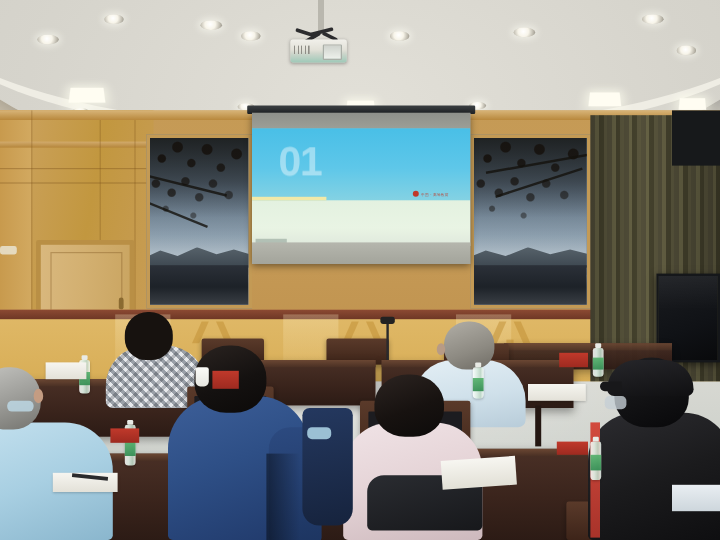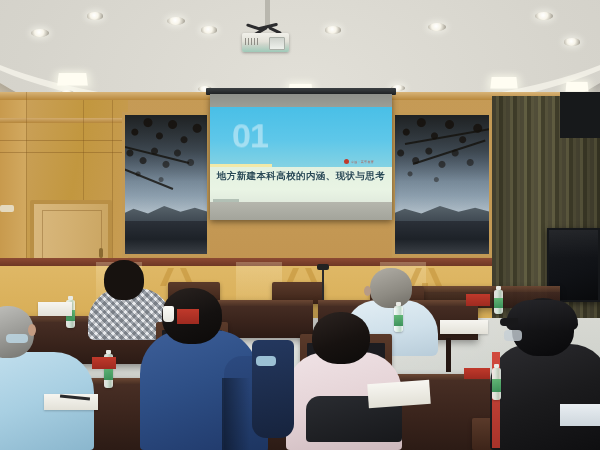--- a/index.html
+++ b/index.html
@@ -283,21 +283,20 @@
     <div class="screen-topband"></div>
     <div class="slide">
       <div class="slide-upper"></div>
       <div class="slide-lower"></div>
       <div class="slide-accentbar"></div>
       <div class="big01">01</div>
       <div class="logo-dot">
         <span class="lg"></span>
         <span class="lt">中国・高等教育</span>
       </div>
-      <div class="slide-title">地方新建本科高校的内涵、现状与思考</div>
       <div class="slide-foot"></div>
     </div>
     <div class="screen-botband"></div>
   </div>
 
   <div class="lower-wall"></div>
   <div class="lower-rail"></div>
   <div class="panel-light-wall" style="left:96px"></div>
   <div class="panel-light-wall" style="left:236px"></div>
   <div class="panel-light-wall" style="left:380px"></div>

